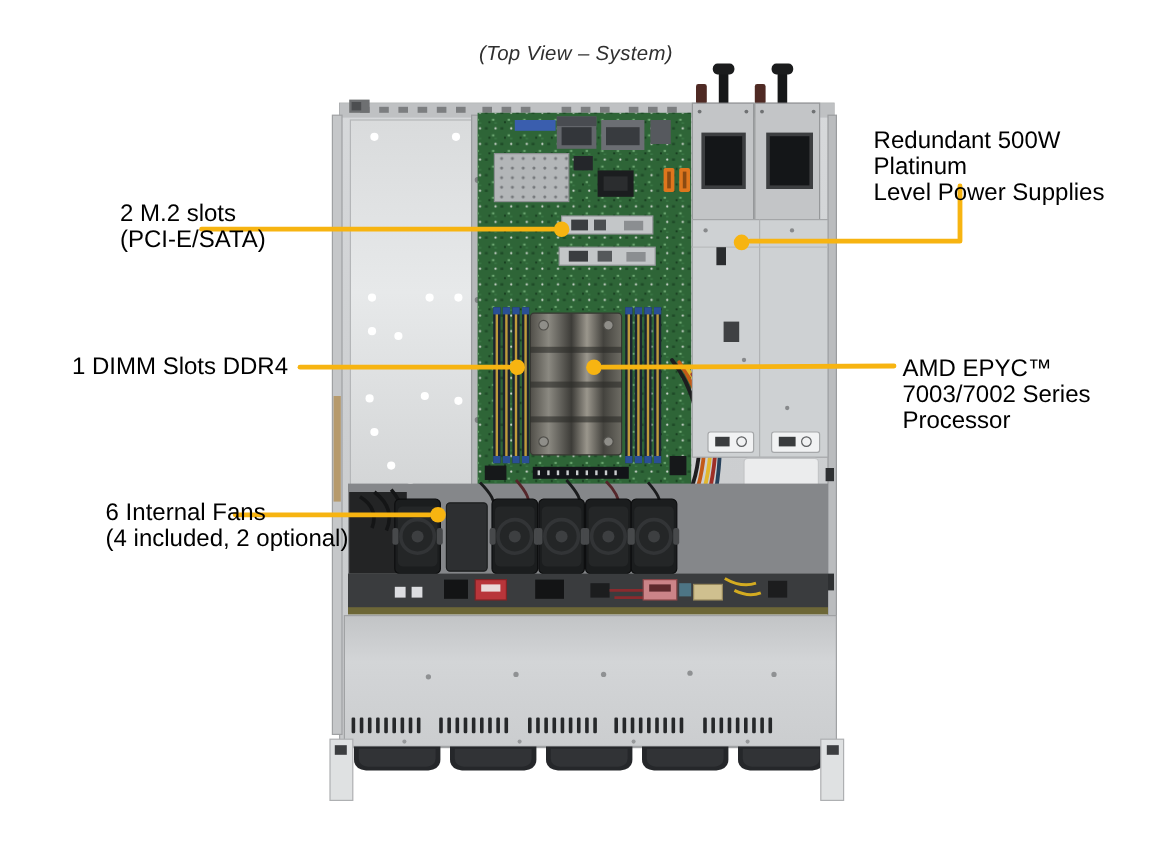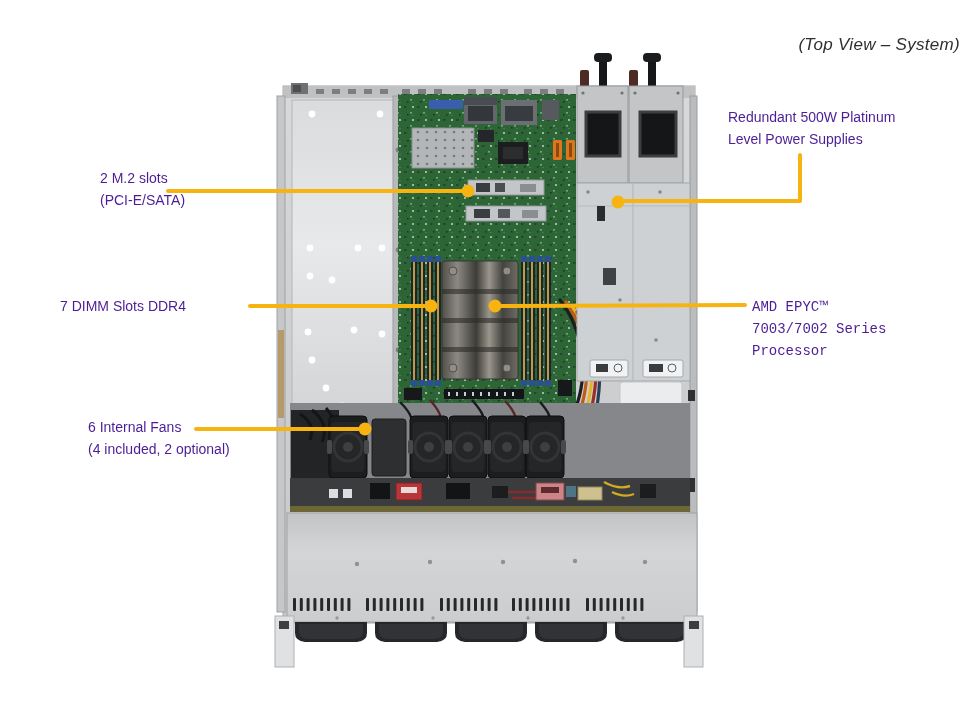--- a/index.html
+++ b/index.html
@@ -1,33 +1,33 @@
 <!DOCTYPE html>
 <html><head>
 <meta charset="utf-8">
 <style>
   html,body{margin:0;padding:0;background:#ffffff;}
   .stage{
     position:relative;width:960px;height:720px;background:#ffffff;overflow:hidden;
     font-family:"Liberation Sans",sans-serif;
   }
   .figure-title{
-    position:absolute;top:35px;left:0;width:960px;text-align:right;
+    position:absolute;top:35px;left:0;width:960px;text-align:center;
     font-size:17px;font-style:italic;color:#2f2f2f;letter-spacing:.3px;
   }
   .art{position:absolute;left:0;top:0;}
   .callout-label{
-    position:absolute;font-size:14px;line-height:22px;color:#4c1d95;
+    position:absolute;font-size:20px;line-height:22px;color:#000000;
     white-space:pre-line;
   }
   .cl-m2{left:60px;top:167px;margin-left:40px;}
   .cl-dimm{left:60px;top:295px;}
   .cl-fans{left:64px;top:416px;margin-left:24px;}
   .cl-psu{left:728px;top:106px;}
-  .cl-cpu{left:752px;top:296px;font-family:Liberation Mono, monospace;}
+  .cl-cpu{left:752px;top:296px;}
 </style>
 </head>
 <body>
 
 <div class="stage">
 
   <div class="figure-title">(Top View – System)</div>
 
   <svg class="art" width="960" height="720" viewBox="0 0 960 720">
     <defs>
@@ -372,21 +372,21 @@
       <circle cx="468" cy="191" r="6.5"></circle>
       <circle cx="431" cy="306" r="6.5"></circle>
       <circle cx="365" cy="429" r="6.5"></circle>
       <circle cx="495" cy="306" r="6.5"></circle>
       <circle cx="618" cy="202" r="6.5"></circle>
     </g>
   </svg>
 
   <div class="callout-label cl-m2">2 M.2 slots
 (PCI-E/SATA)</div>
-  <div class="callout-label cl-dimm">7 DIMM Slots DDR4</div>
+  <div class="callout-label cl-dimm">1 DIMM Slots DDR4</div>
   <div class="callout-label cl-fans">6 Internal Fans
 (4 included, 2 optional)</div>
   <div class="callout-label cl-psu">Redundant 500W Platinum
 Level Power Supplies</div>
   <div class="callout-label cl-cpu">AMD EPYC™
 7003/7002 Series
 Processor</div>
 
 </div>
 

